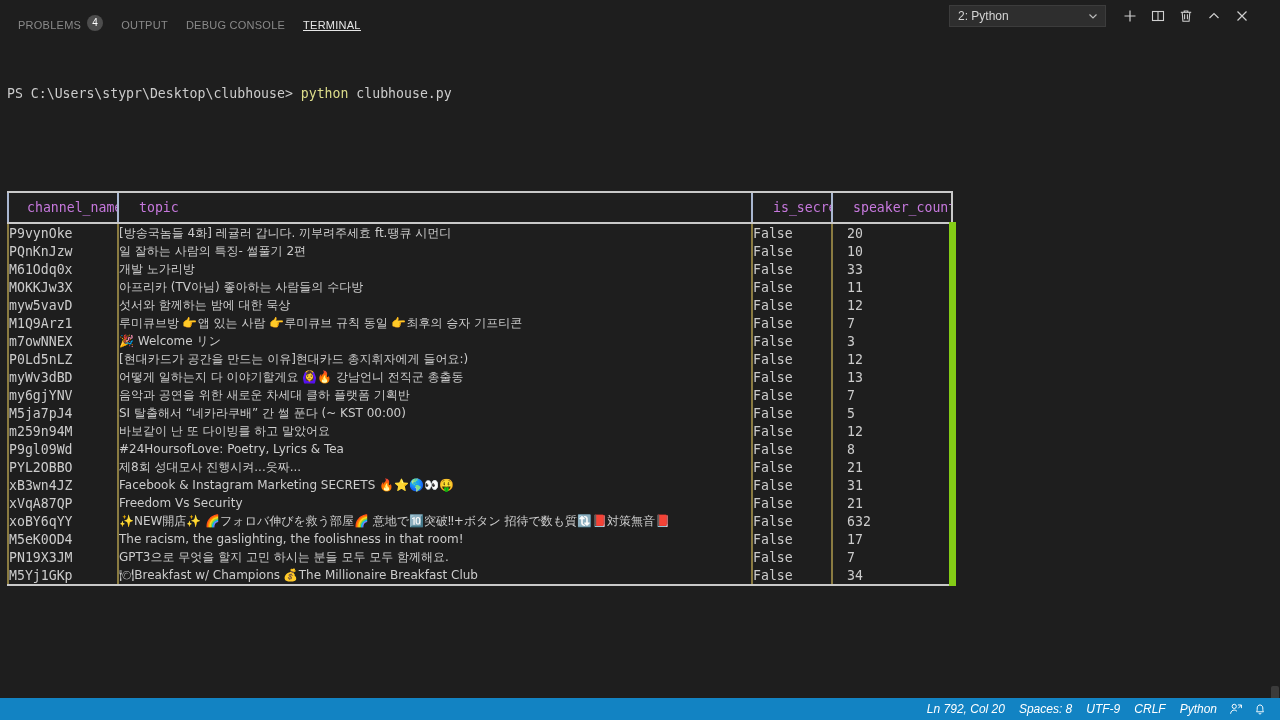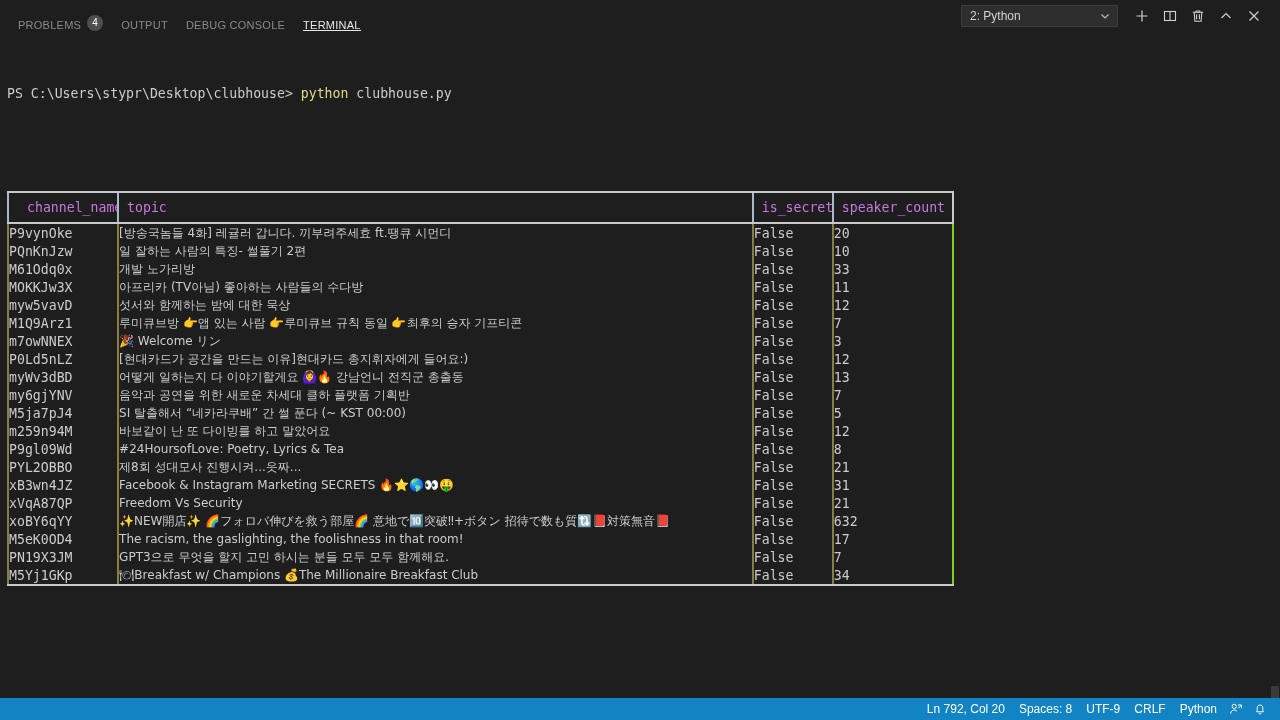--- a/index.html
+++ b/index.html
@@ -69,21 +69,21 @@
     font-family: "Liberation Sans", sans-serif;
   }
 
   .panel-actions {
     position: absolute;
     right: 0; top: 0;
     height: 31px;
     display: flex;
     align-items: center;
     gap: 0;
-    padding-right: 12px;
+    padding-right: 24px;
   }
   .term-select {
     display: flex;
     align-items: center;
     justify-content: space-between;
     width: 157px; height: 22px;
     padding: 0 6px 0 8px;
     margin-right: 10px;
     background: #2e2e2e;
     border: 1px solid #3c3c3c;
@@ -155,31 +155,32 @@
     color: #c678dd;
     font-weight: normal;
     text-align: left;
     border-top: 2px solid #c9c9c9;
     border-bottom: 2px solid #c9c9c9;
     border-left: 2px solid #a9b7d0;
   }
   .ptable thead th:last-child {
     border-right: 2px solid #c9c9c9;
   }
-  .ptable thead th.hcell { padding-left: 8px; }
+  .ptable thead th.hcell { padding-left: 20px; }
   .ptable thead th.h-chan { padding-left: 18px; }
 
   
   .ptable tbody tr { height: 17px; }
   .ptable tbody td {
     border-left: 2px solid #8a7b41;
     color: #cccccc;
   }
   .ptable tbody td:last-child {
-    border-right: 2px solid #84cc16;
+    border-right: 7px solid #84cc16;
+    padding-left: 14px;
   }
   .ptable tbody tr:last-child td {
     border-bottom: 2px solid #c9c9c9;
     margin-left: 40px;
   }
   .c-chan {
     width: 110px;
     text-align: left;
     padding-right: 9px;
     color: #29b8db;
@@ -242,20 +243,21 @@
     font-size: 12px;
     color: #ffffff;
   }
   .sb-item {
     padding: 9px 7px;
     height: 22px;
     display: flex;
     align-items: center;
     cursor: pointer;
     white-space: nowrap;
+    font-style: italic;
   }
   .sb-icon {
     display: flex;
     align-items: center;
     justify-content: center;
     width: 24px; height: 22px;
     cursor: pointer;
   }
 </style>
 </head>

